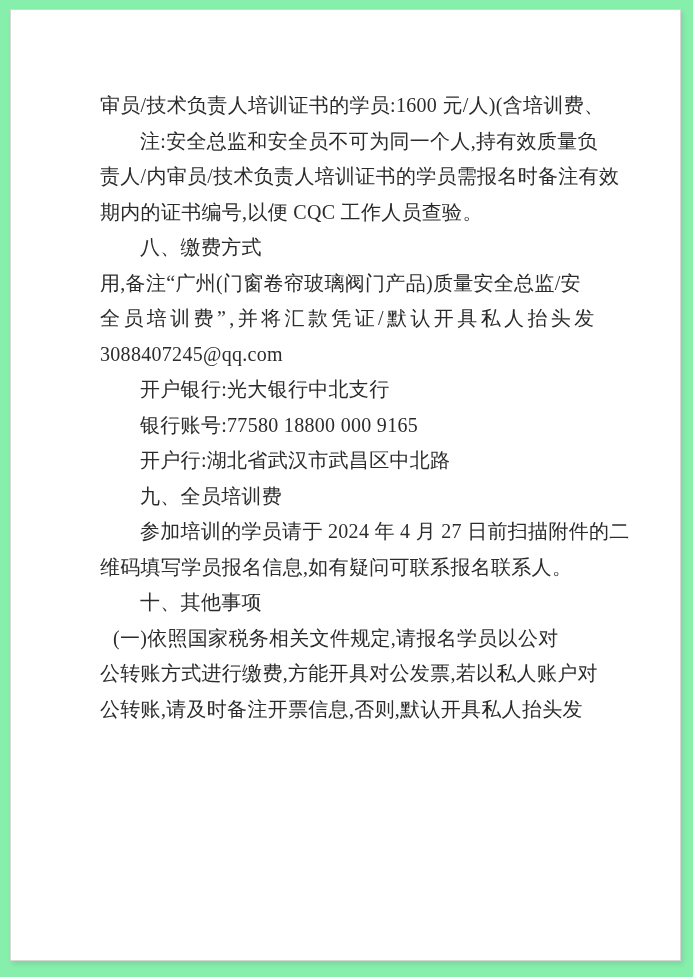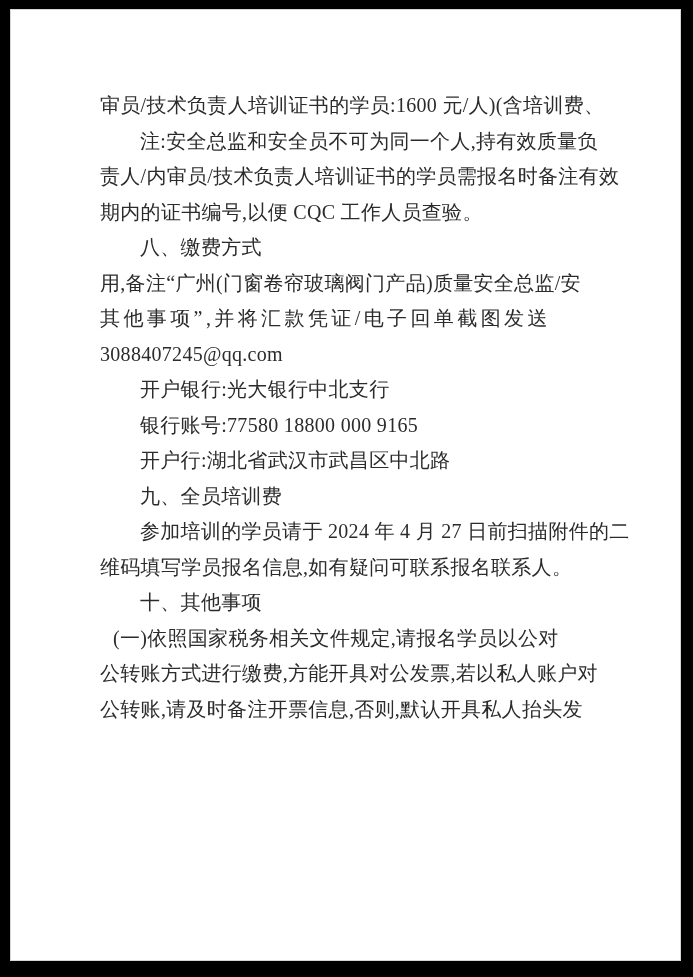--- a/index.html
+++ b/index.html
@@ -8,21 +8,21 @@
     width: 693px;
     height: 977px;
     background: #ececec;
     font-family: "Liberation Serif", "DejaVu Serif", serif;
     overflow: hidden;
   }
   .viewport {
     position: relative;
     width: 693px;
     height: 977px;
-    background: #000000;
+    background: #86efac;
   }
   .page {
     position: absolute;
     left: 10px;
     top: 9px;
     width: 671px;
     height: 952px;
     background: #ffffff;
     border: 1px solid #d6d6d6;
     box-shadow: 2px 3px 5px rgba(0,0,0,0.10);
@@ -53,21 +53,21 @@
 
 <div class="viewport">
   <div class="page">
     <div class="doc-text">
       <div class="line">审员/技术负责人培训证书的学员:1600 元/人)(含培训费、</div>
       <div class="line indent">注:安全总监和安全员不可为同一个人,持有效质量负</div>
       <div class="line">责人/内审员/技术负责人培训证书的学员需报名时备注有效</div>
       <div class="line">期内的证书编号,以便 CQC 工作人员查验。</div>
       <div class="line indent">八、缴费方式</div>
       <div class="line">用,备注“广州(门窗卷帘玻璃阀门产品)质量安全总监/安</div>
-      <div class="line sp4">其他事项”,并将汇款凭证/电子回单截图发送</div>
+      <div class="line sp4">全员培训费”,并将汇款凭证/默认开具私人抬头发</div>
       <div class="line">3088407245@qq.com</div>
       <div class="line indent">开户银行:光大银行中北支行</div>
       <div class="line indent">银行账号:77580 18800 000 9165</div>
       <div class="line indent">开户行:湖北省武汉市武昌区中北路</div>
       <div class="line indent">九、全员培训费</div>
       <div class="line indent">参加培训的学员请于 2024 年 4 月 27 日前扫描附件的二</div>
       <div class="line">维码填写学员报名信息,如有疑问可联系报名联系人。</div>
       <div class="line indent">十、其他事项</div>
       <div class="line paren-indent">(一)依照国家税务相关文件规定,请报名学员以公对</div>
       <div class="line">公转账方式进行缴费,方能开具对公发票,若以私人账户对</div>

